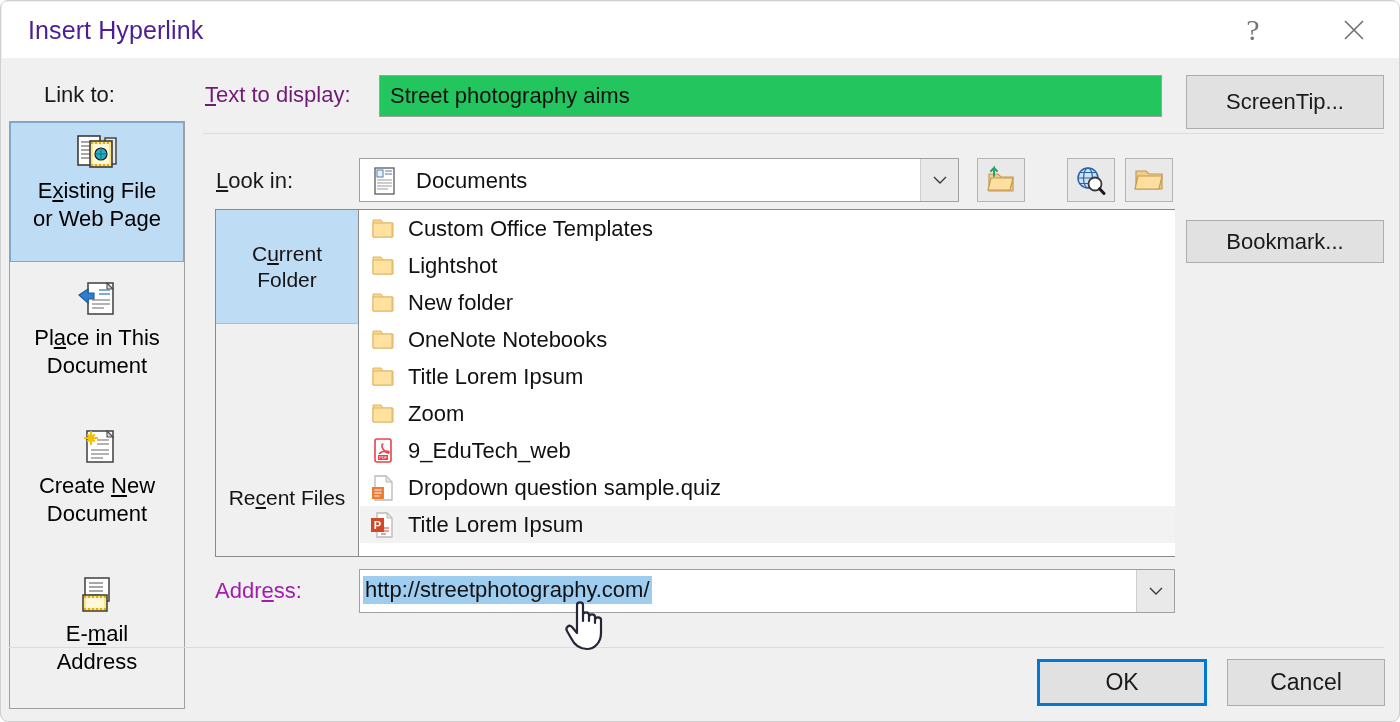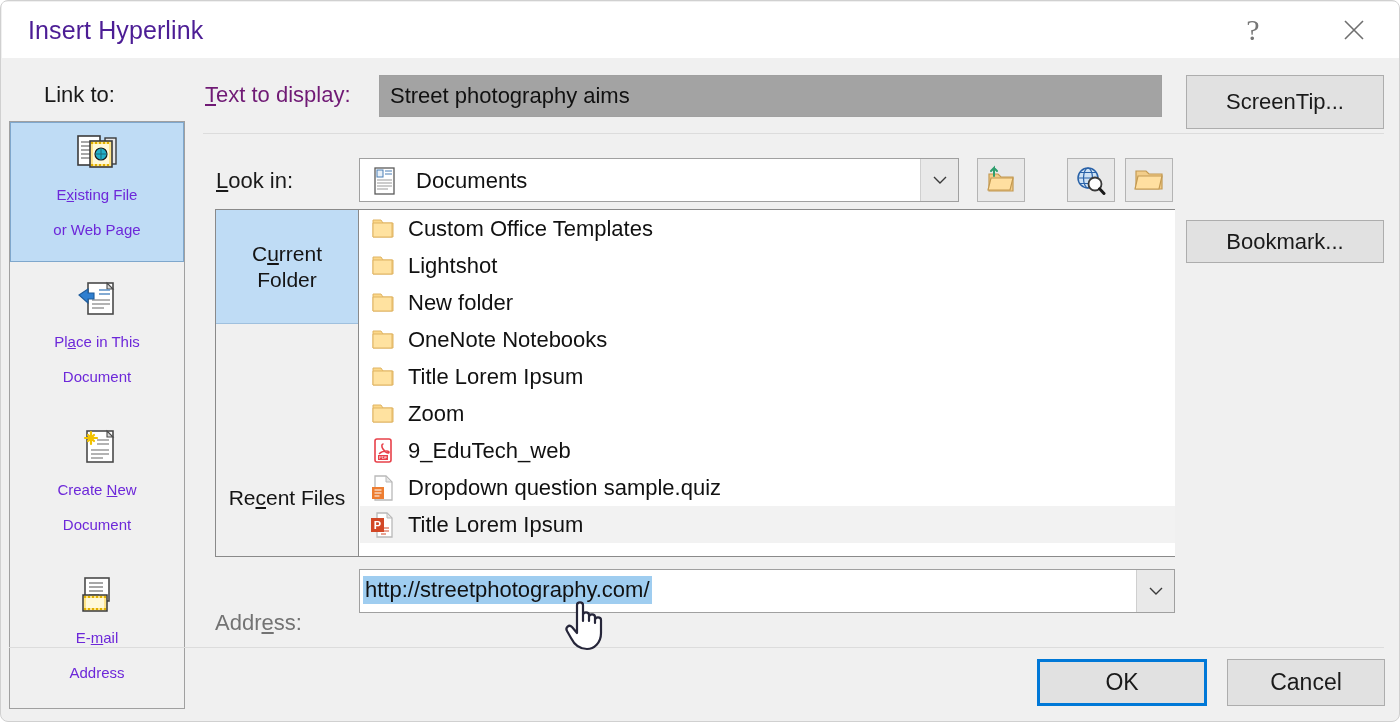--- a/index.html
+++ b/index.html
@@ -92,23 +92,23 @@
     text-align: center;
   }
   .linkitem .li-icon {
     margin-top: 8px;
     height: 42px;
     display: flex;
     align-items: center;
     justify-content: center;
   }
   .linkitem .li-label {
-    font-size: 15px;
-    line-height: 35px;
-    color: #6d28d9;
+    font-size: 22px;
+    line-height: 28px;
+    color: #000000;
     white-space: pre-line;
     margin-top: 4px;
   }
   #link-item-0 {
     top: 0px;
     height: 140px;
     background: #bfdcf5;
     border: 1px solid #7fa7cc;
   }
   #link-item-1 { top: 148px; height: 140px; }
@@ -124,21 +124,21 @@
     top: 81px;
     font-size: 22px;
     color: #701a75;
   }
   #ttd-input {
     position: absolute;
     left: 378px;
     top: 74px;
     width: 783px;
     height: 42px;
-    background: #a3a3a3;
+    background: #22c55e;
     border: 1px solid #a0a0a0;
     box-sizing: border-box;
     font-size: 22px;
     color: #111;
     padding: 0 0 0 10px;
     display: flex;
     align-items: center;
     font-family: "Liberation Sans", sans-serif;
   }
   #screentip-btn {
@@ -323,22 +323,21 @@
     color: #111;
     white-space: nowrap;
   }
 
   
   #address-label {
     position: absolute;
     left: 214px;
     top: 577px;
     font-size: 22px;
-    color: #737373;
-    margin-top: 32px;
+    color: #a21caf;
   }
   #address-combo {
     position: absolute;
     left: 358px;
     top: 568px;
     width: 816px;
     height: 44px;
     background: #ffffff;
     border: 1px solid #a0a0a0;
     box-sizing: border-box;

